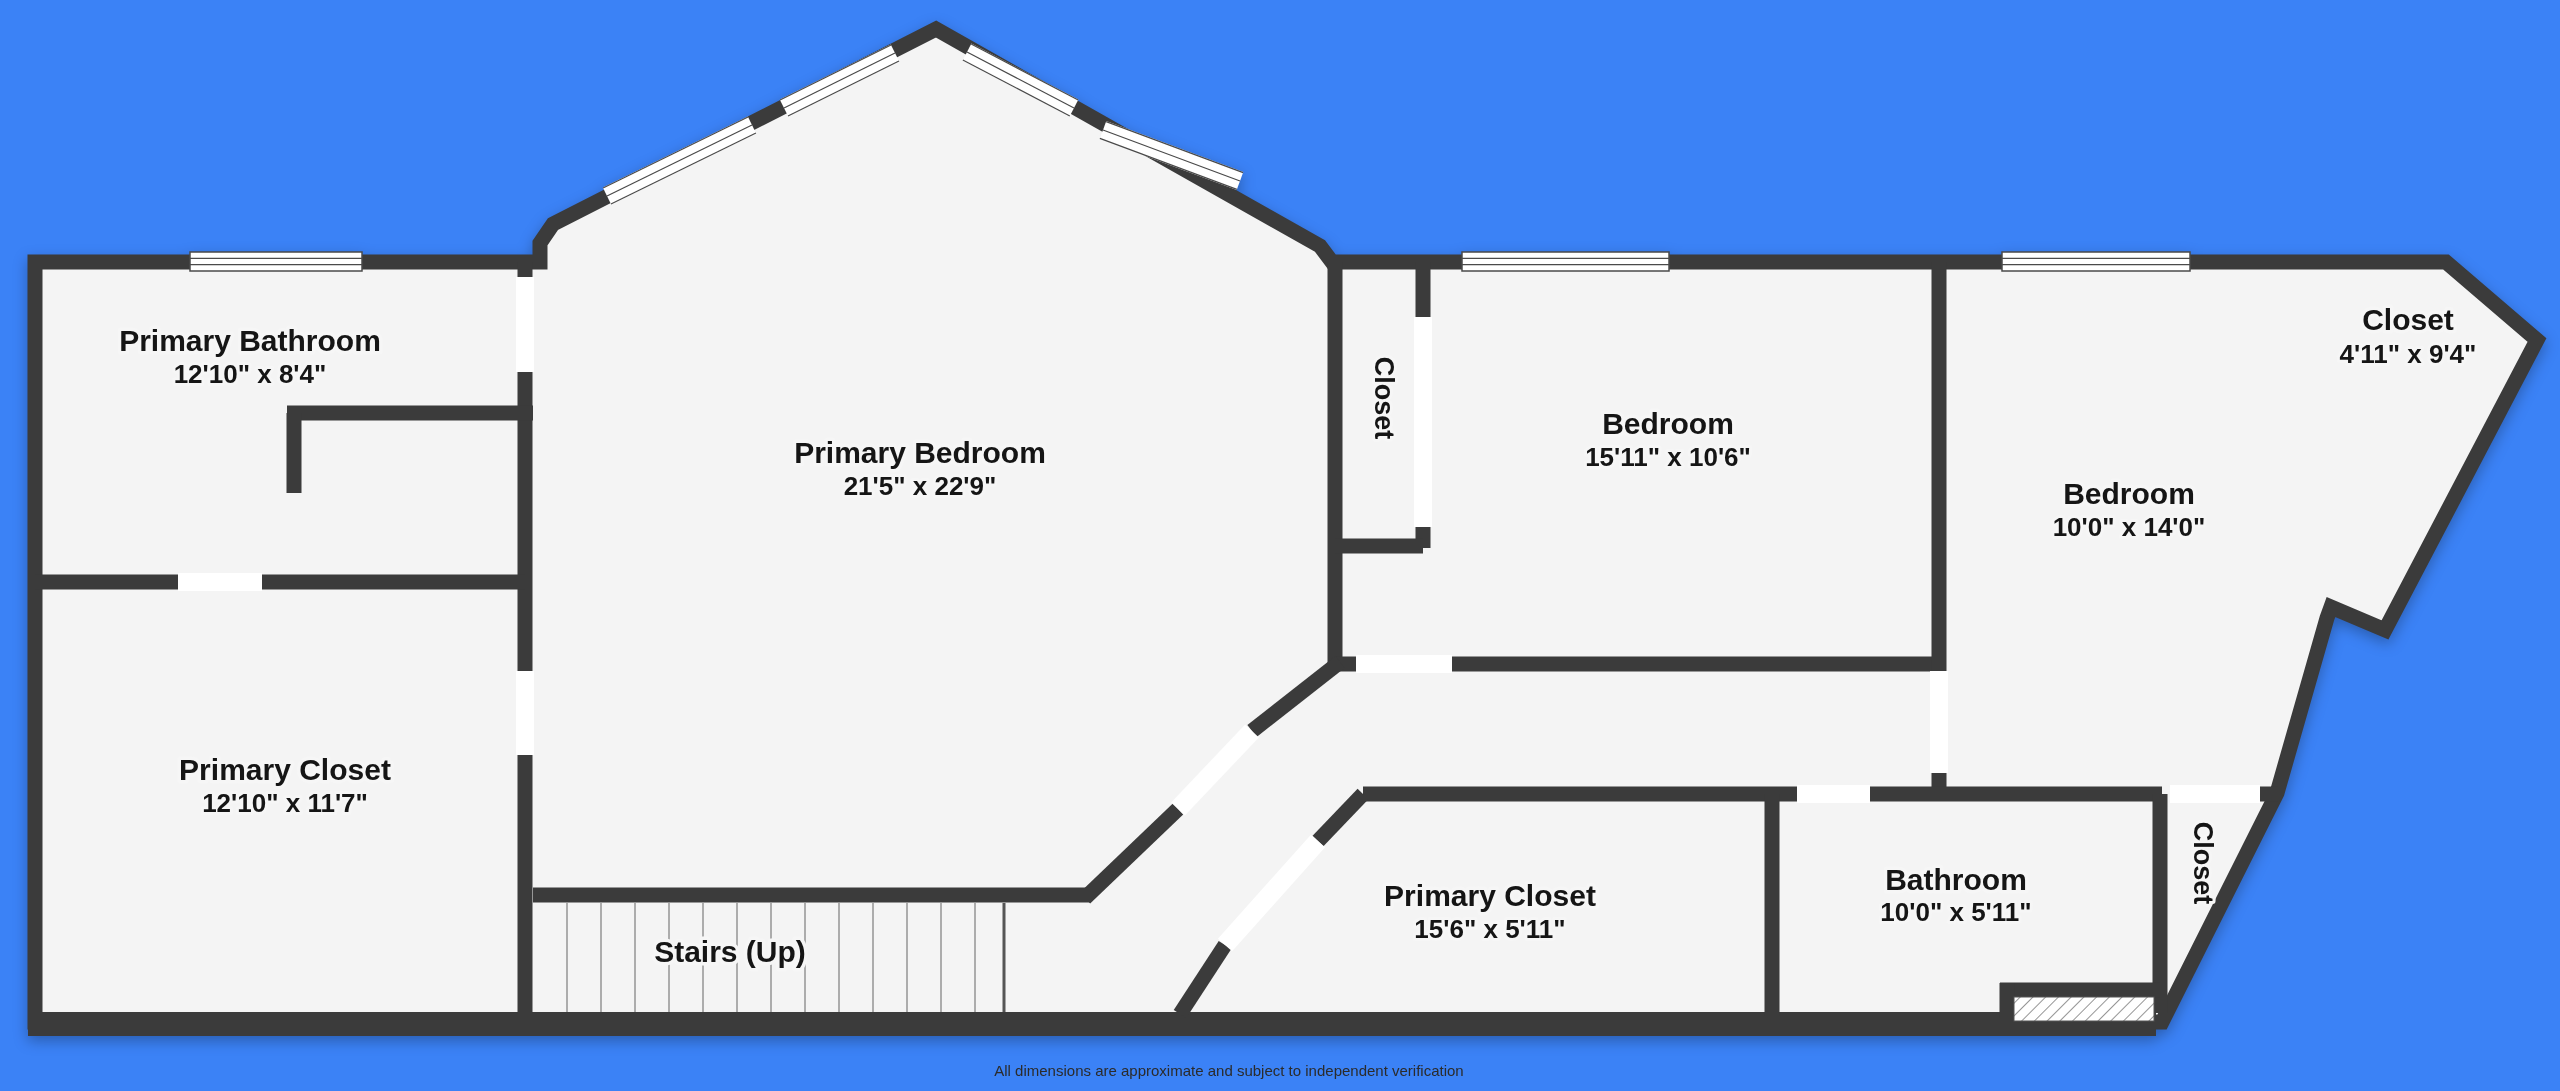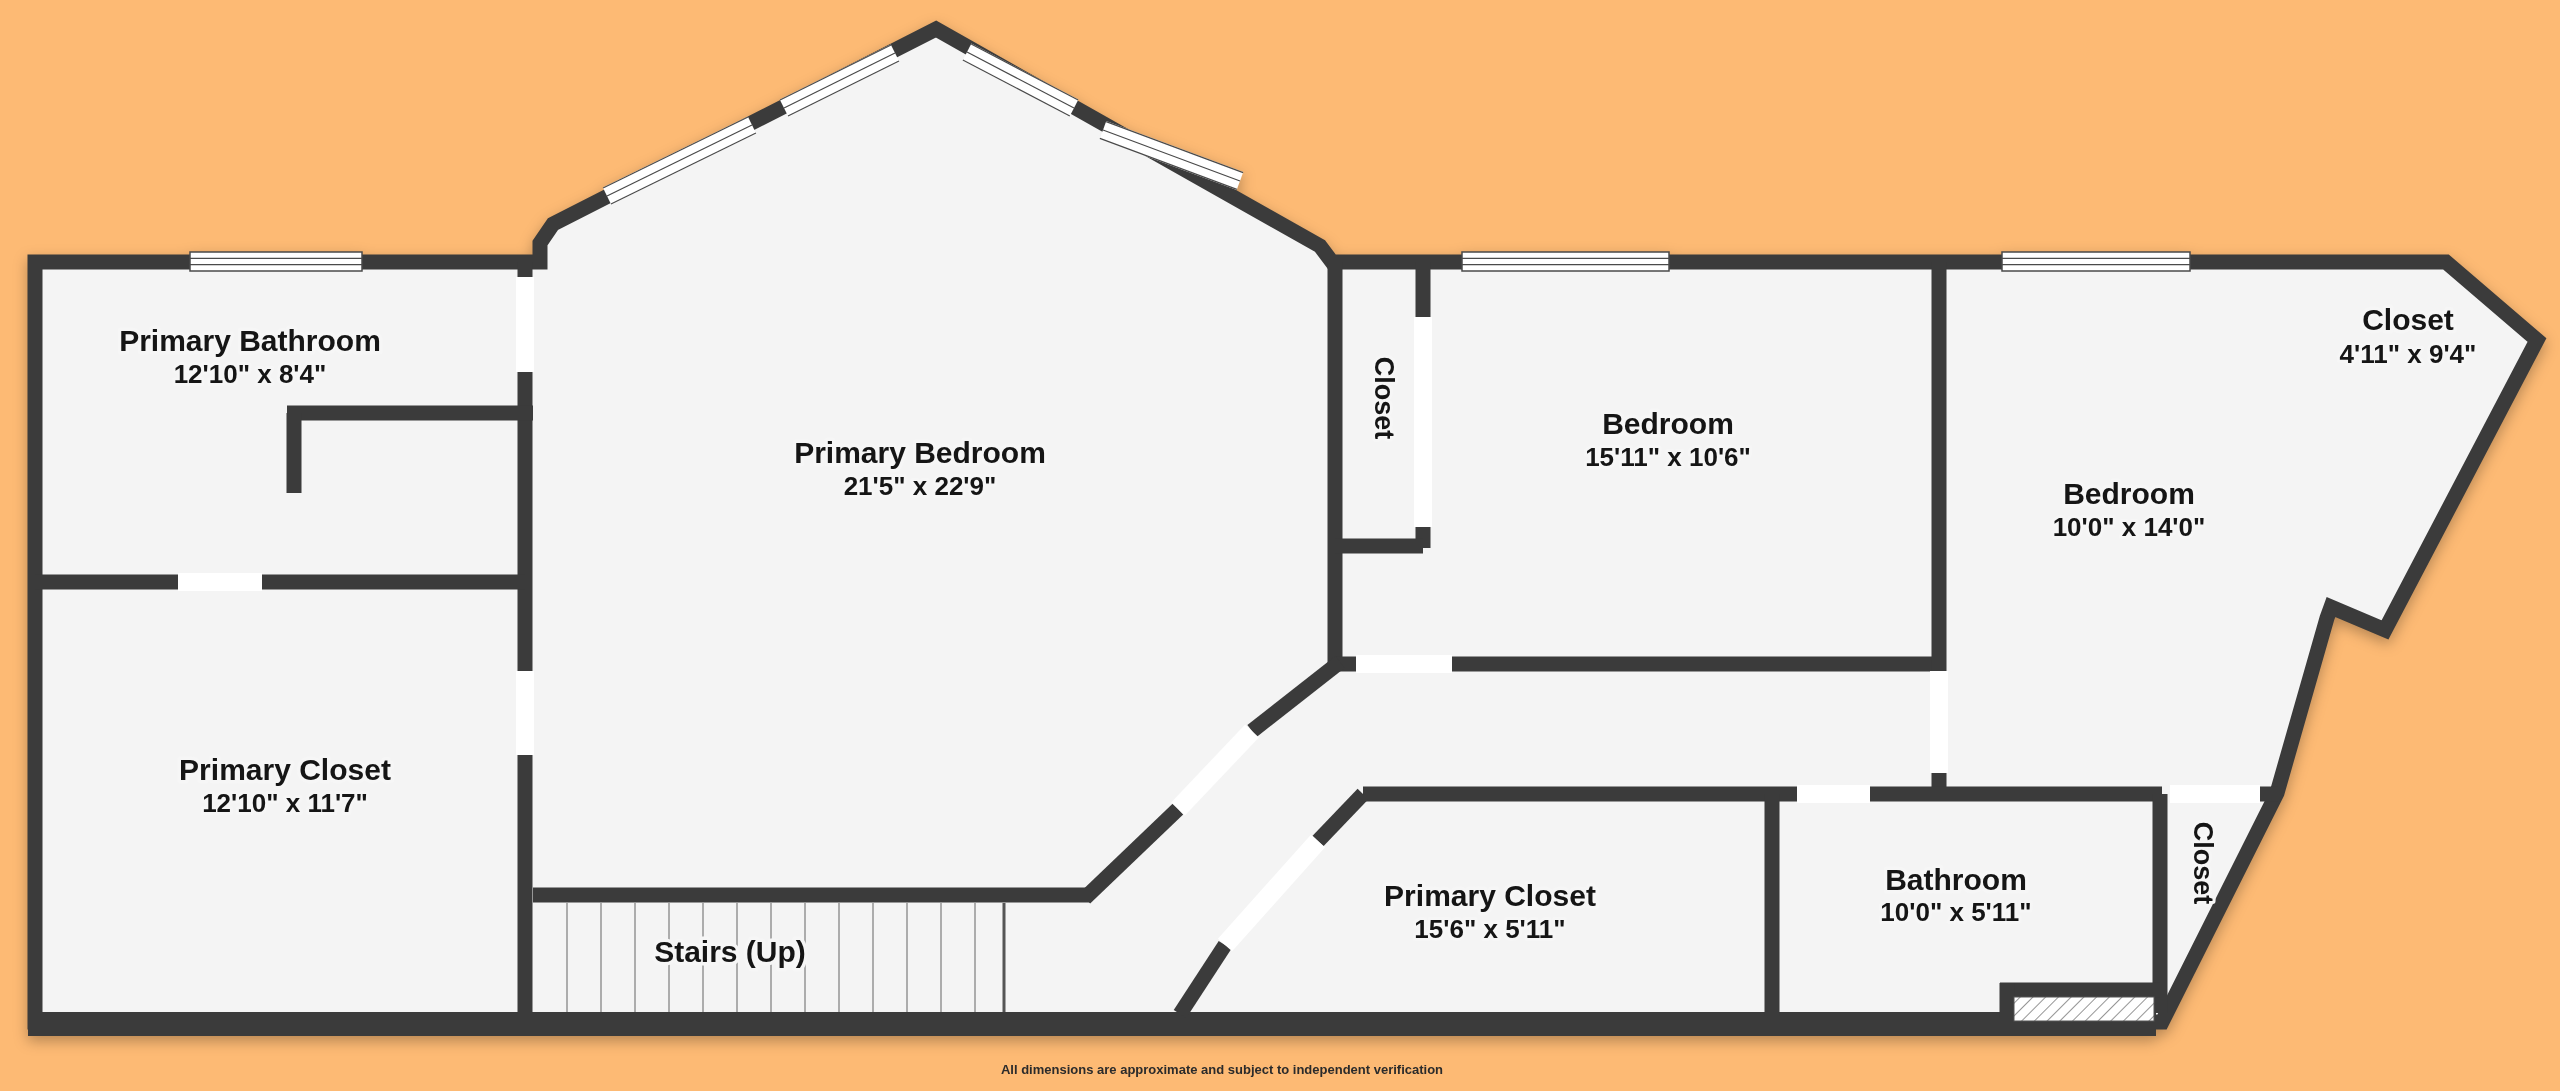--- a/index.html
+++ b/index.html
@@ -1,22 +1,22 @@
 <!DOCTYPE html>
 <html><head>
 <meta charset="utf-8">
 <style>
   html,body{margin:0;padding:0;background:#ffffff;}
   body{font-family:"Liberation Sans", sans-serif;}
-  #stage{position:relative;width:2560px;height:1091px;background:#fdba74;overflow:hidden;}
+  #stage{position:relative;width:2560px;height:1091px;background:#3b82f6;overflow:hidden;}
   #plan{position:absolute;left:0;top:0;filter:drop-shadow(0 5px 7px rgba(0,0,0,0.28));}
   .room-title{font-weight:bold;font-size:30px;fill:#151515;paint-order:stroke;stroke:#f6f6f6;stroke-width:7px;stroke-linejoin:round;text-anchor:middle;}
   .room-dims{font-weight:bold;font-size:26px;fill:#151515;paint-order:stroke;stroke:#f6f6f6;stroke-width:6px;stroke-linejoin:round;text-anchor:middle;}
   .room-title-vertical{font-weight:bold;font-size:27px;fill:#151515;paint-order:stroke;stroke:#f6f6f6;stroke-width:6px;stroke-linejoin:round;text-anchor:middle;}
-  #disclaimer{position:absolute;left:0;top:1062px;width:2444px;text-align:center;font-size:13px;color:#2b2b2b;font-weight:bold;}
+  #disclaimer{position:absolute;left:7px;top:1062px;width:2444px;text-align:center;font-size:15px;color:#2b2b2b;}
 </style>
 </head>
 <body>
 
 <div id="stage">
   <svg id="plan" width="2560" height="1091" viewBox="0 0 2560 1091" xmlns="http://www.w3.org/2000/svg">
       <path d="M 35 262 L 540 262 L 540 243 L 553 224 L 936 29 L 1320 246 L 1332 262 L 2446 262 L 2537 340 L 2385 630 L 2331 607 L 2327 618 L 2277 793 L 2162 1022 L 35 1022 Z" fill="#f4f4f4" stroke="#3b3b3b" stroke-width="15" stroke-linejoin="miter"></path>
       <rect x="28" y="1012" width="2128" height="24" fill="#3b3b3b"></rect>
       <line x1="525" y1="262" x2="525" y2="277" stroke="#3b3b3b" stroke-width="15"></line>
       <line x1="525" y1="372" x2="525" y2="671" stroke="#3b3b3b" stroke-width="15"></line>

